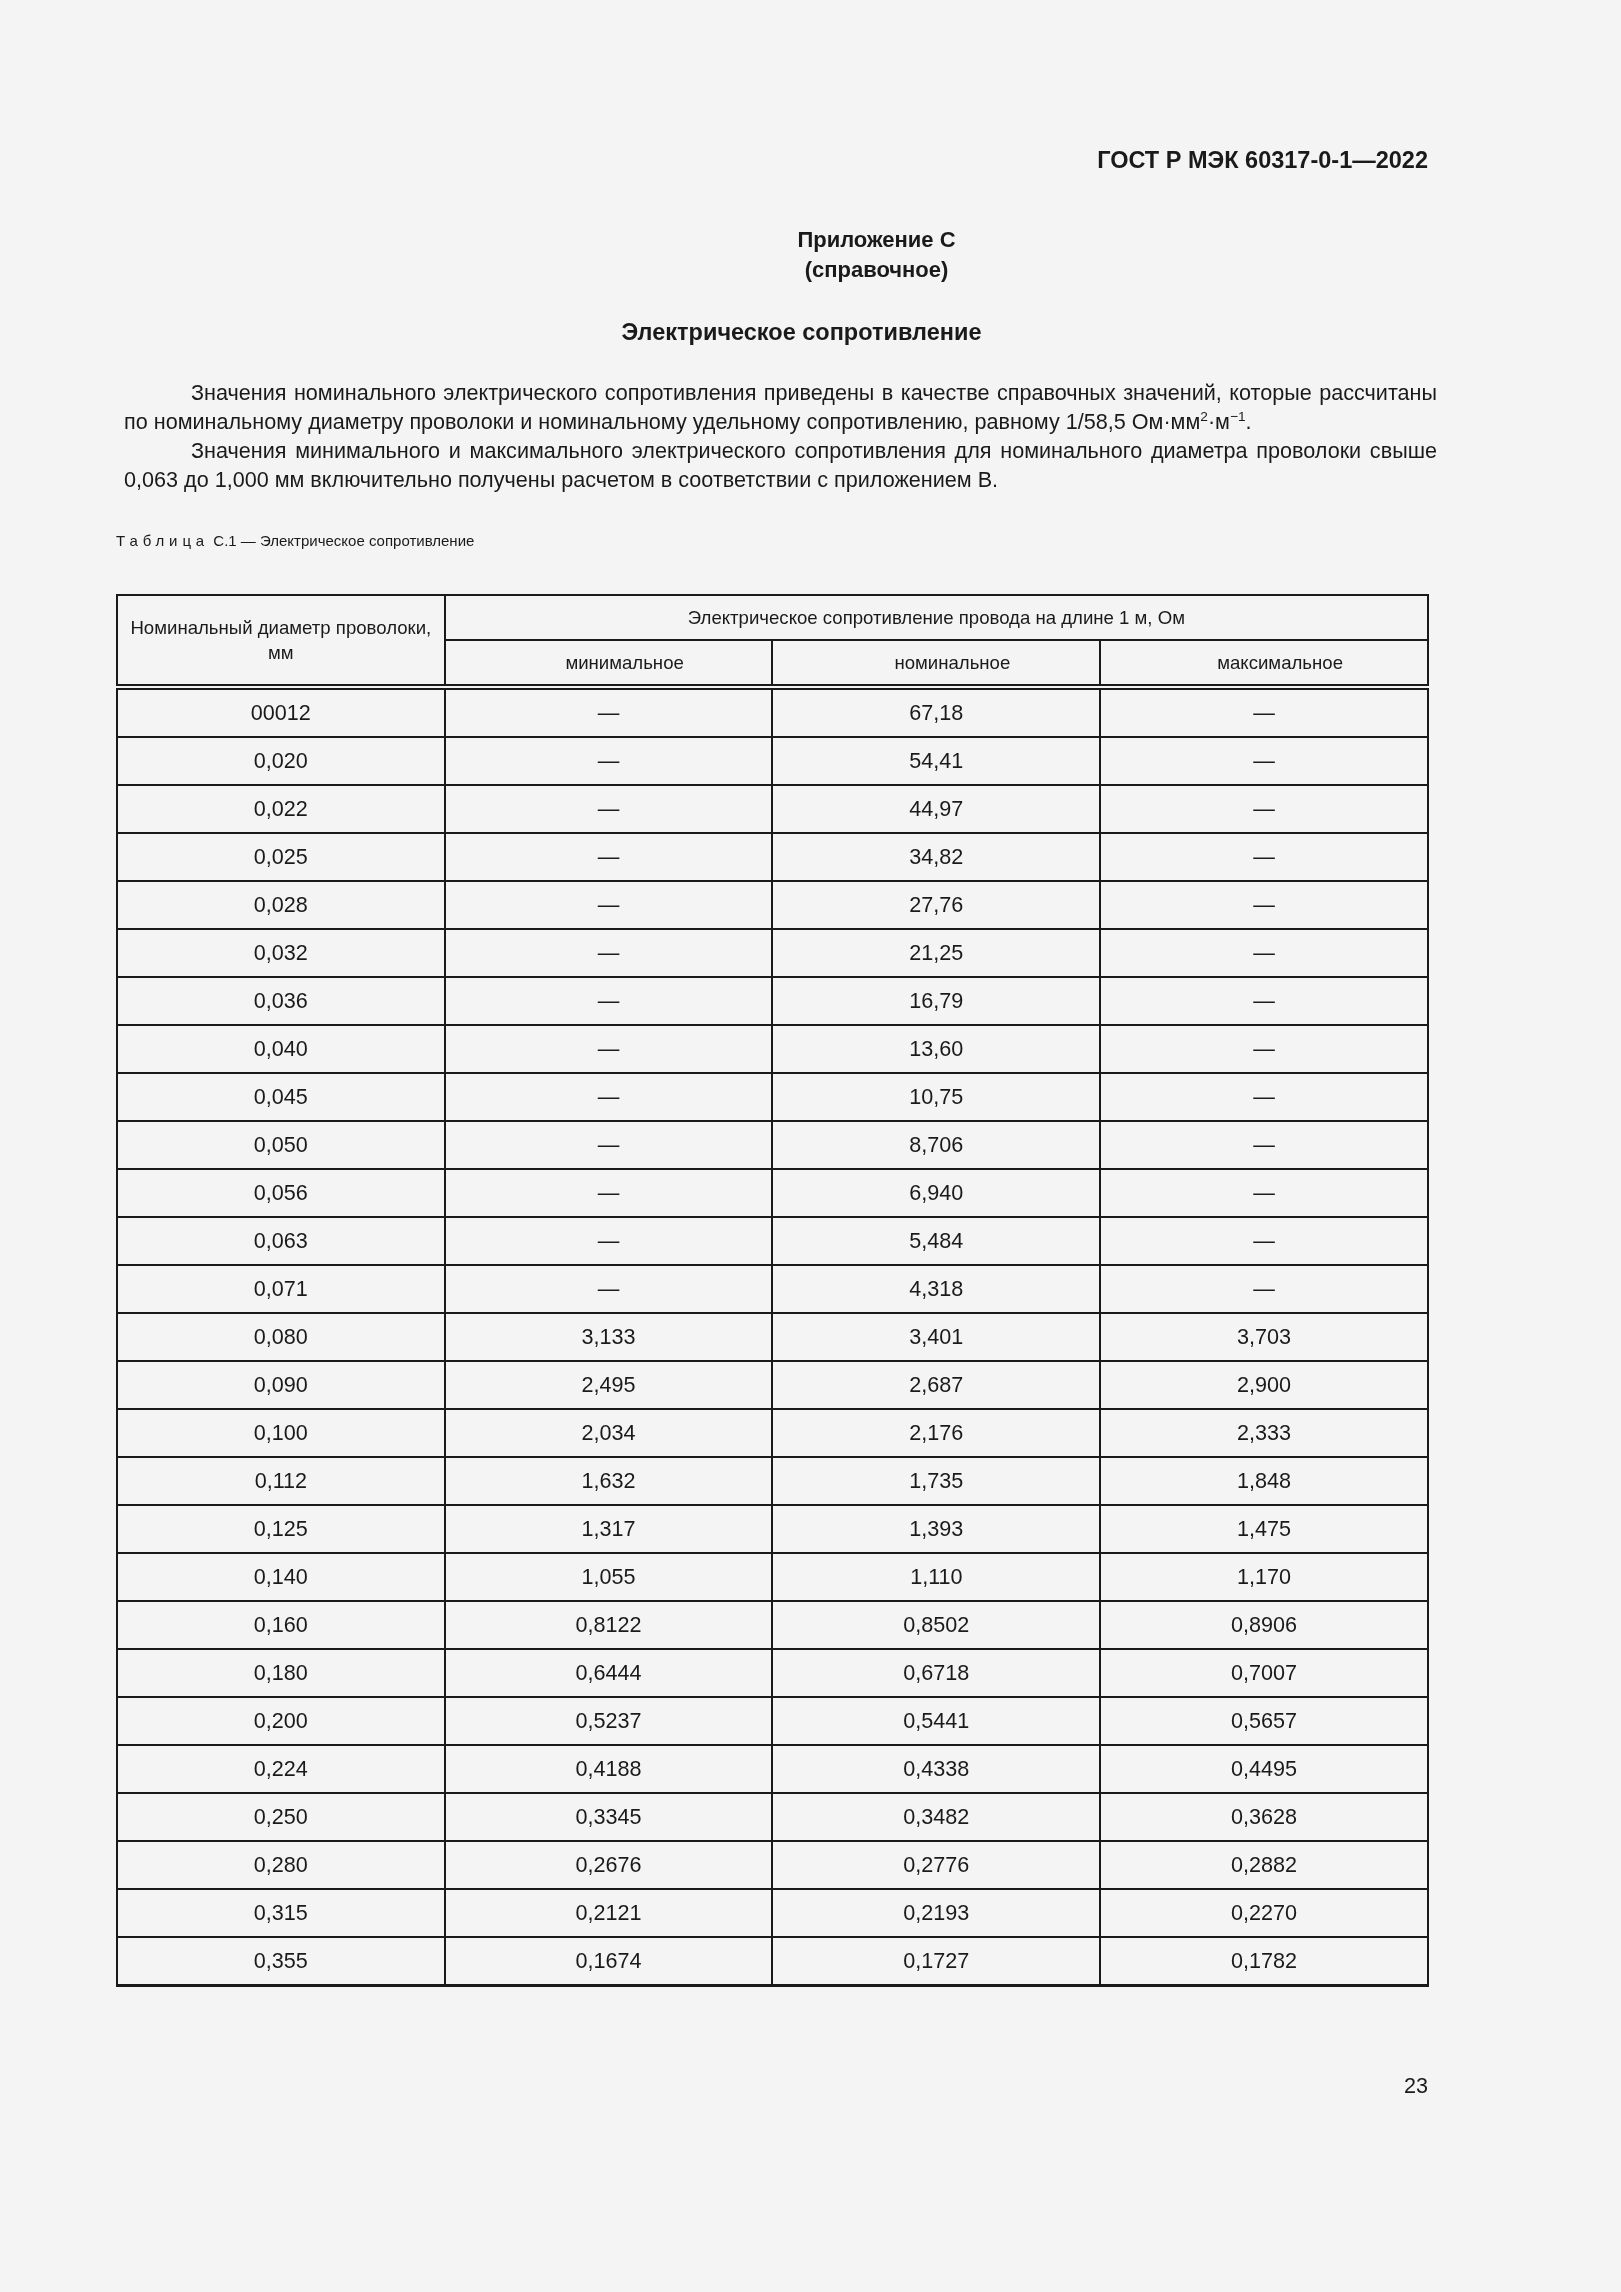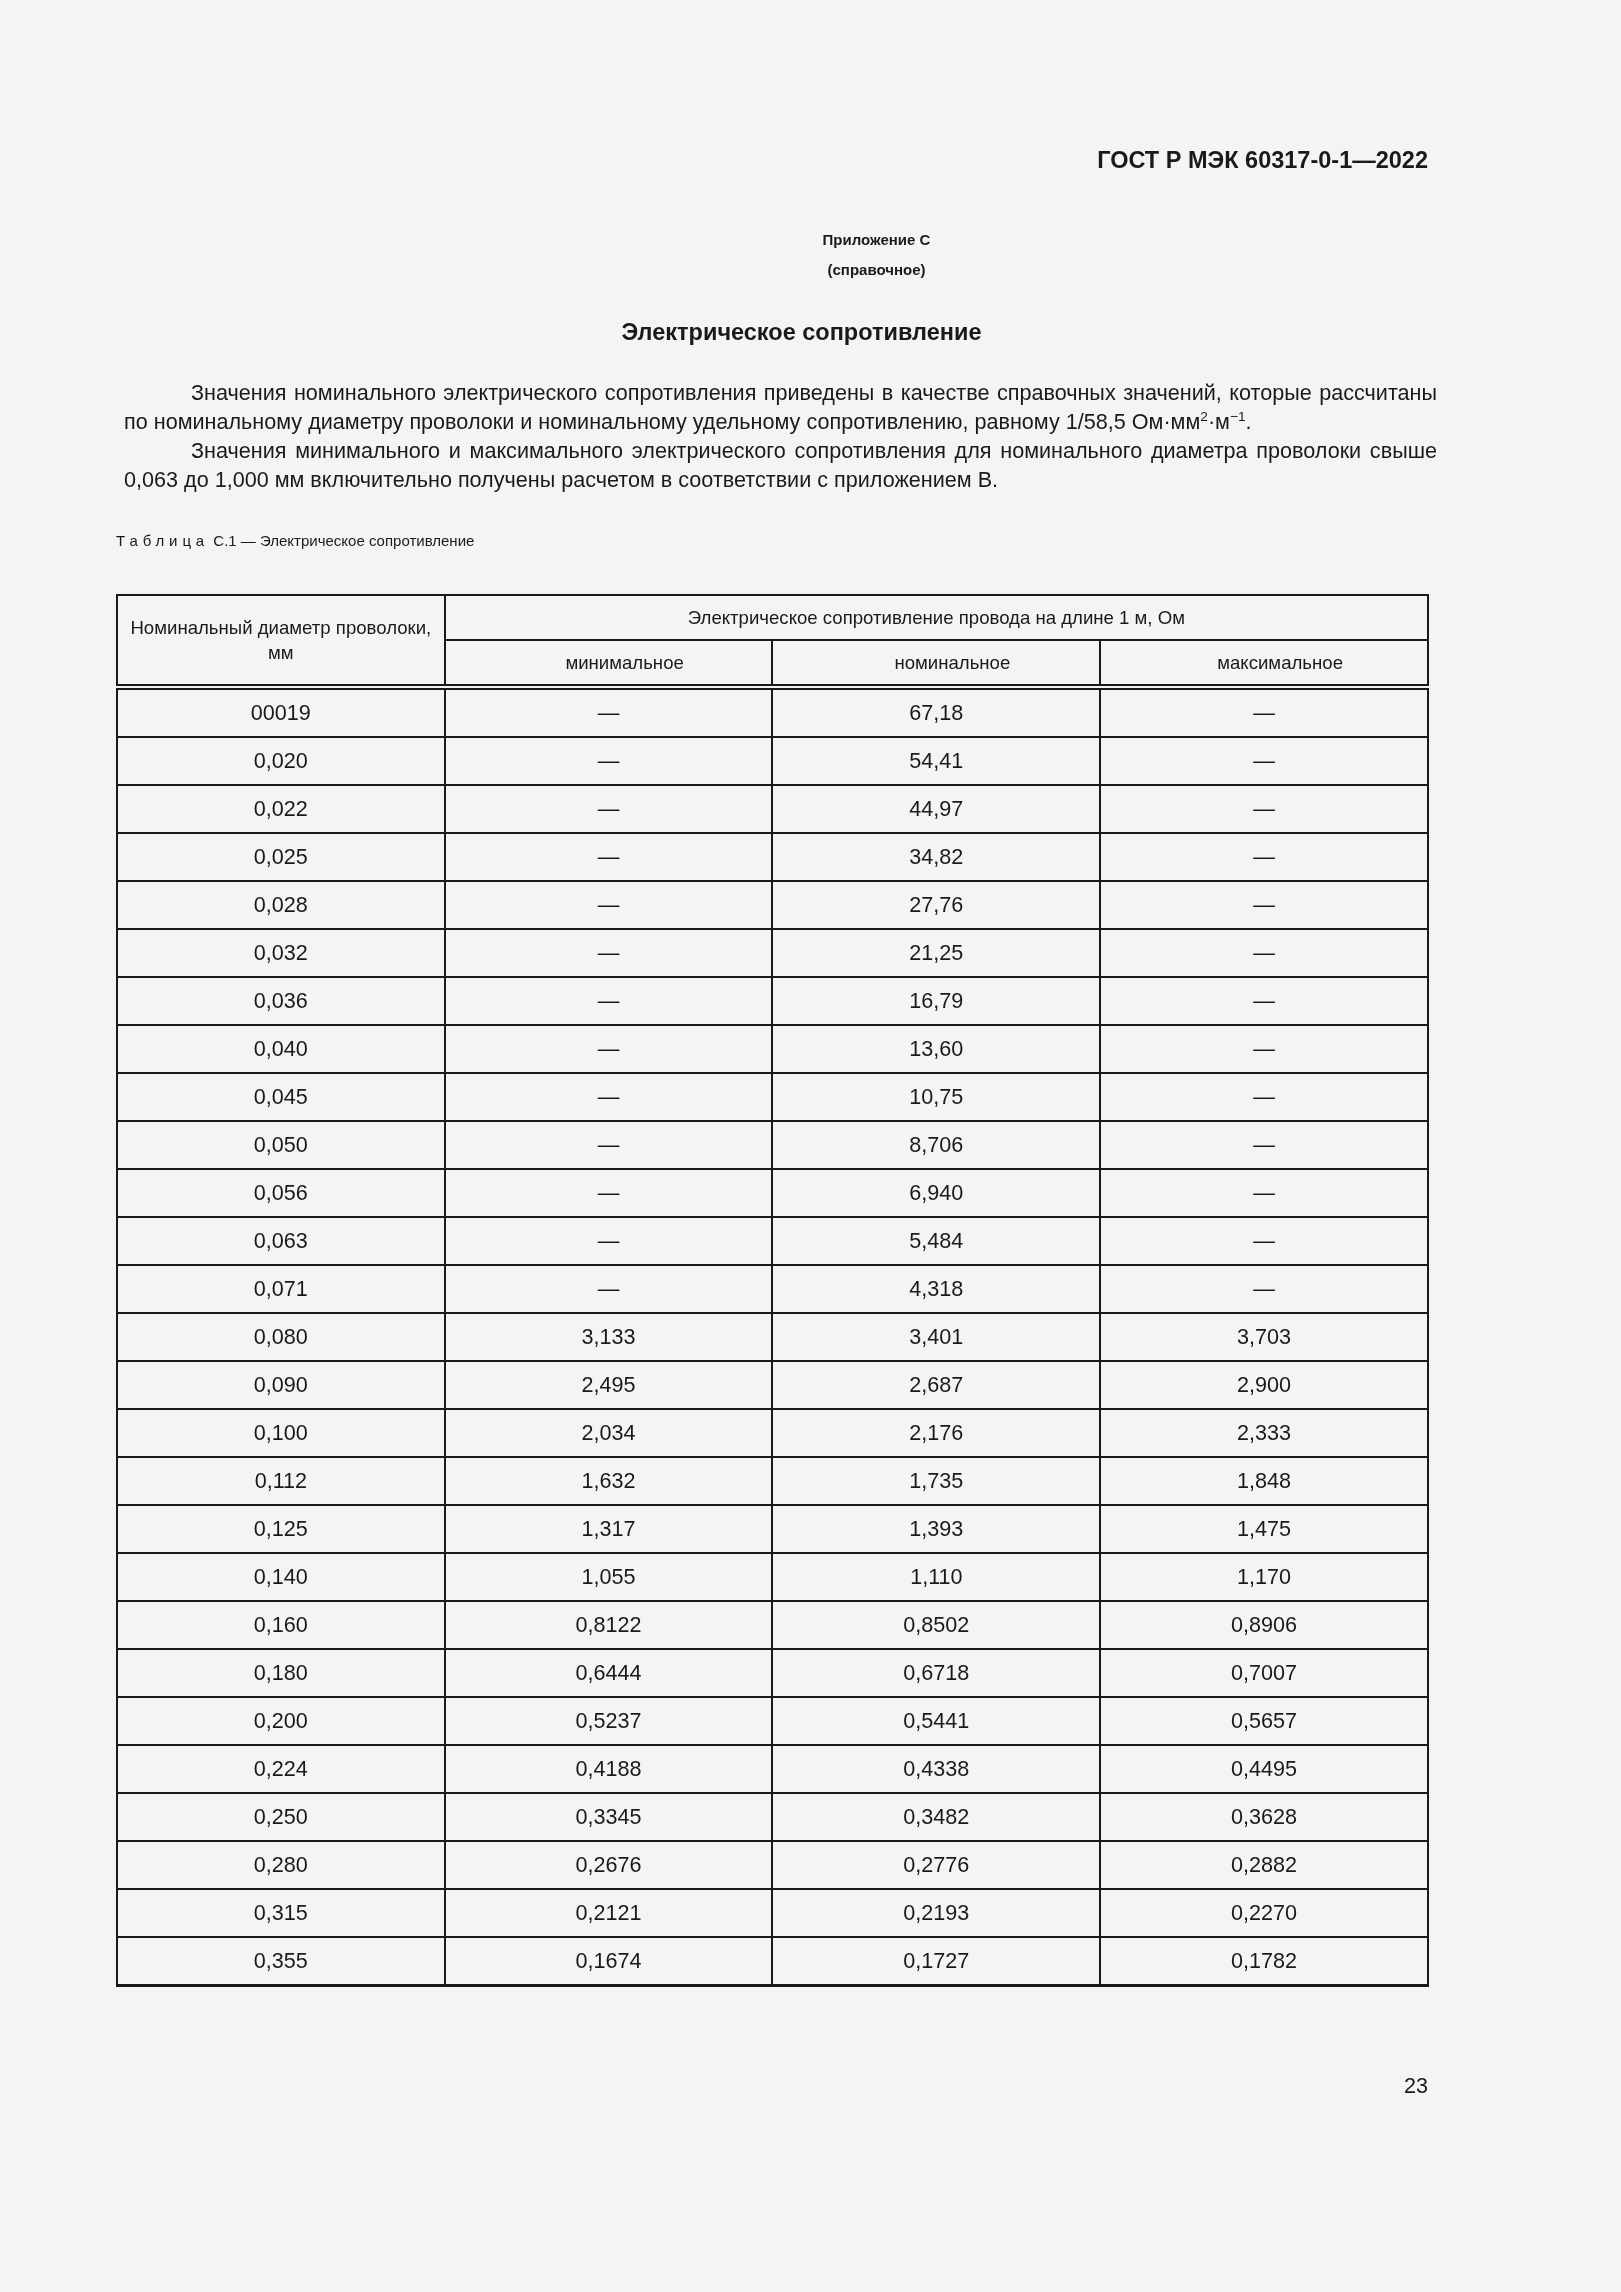--- a/index.html
+++ b/index.html
@@ -10,21 +10,21 @@
     color: #1a1a1a;
     position: relative;
     overflow: hidden;
   }
   .doc-code {
     position: absolute; top: 147px; right: 193px;
     font-size: 23.5px; font-weight: bold;
   }
   .annex-title {
     position: absolute; top: 225px; left: 0; width: 1621px;
-    text-align: center; font-weight: bold; font-size: 15px; line-height: 30px;
+    text-align: center; font-weight: bold; font-size: 22px; line-height: 30px;
   }
   .annex-title div { margin-left: 132px; }
   .section-title {
     position: absolute; top: 319px; left: 0; width: 1471px;
     text-align: center; font-weight: bold; font-size: 23.5px;
   }
   .section-title span { display: inline-block; margin-left: 132px; }
   .body-text {
     position: absolute; top: 378px; left: 124px; width: 1313px;
     font-size: 21.6px; line-height: 29px; text-align: justify;
@@ -100,21 +100,21 @@
       <th colspan="3">Электрическое сопротивление провода на длине 1 м, Ом</th>
     </tr>
     <tr class="h2">
       <th>минимальное</th>
       <th>номинальное</th>
       <th>максимальное</th>
     </tr>
   </thead>
   <tbody id="tbody">
       <tr>
-        <td>00019</td>
+        <td>00012</td>
         <td>—</td>
         <td>67,18</td>
         <td>—</td>
       </tr>
       <tr>
         <td>0,020</td>
         <td>—</td>
         <td>54,41</td>
         <td>—</td>
       </tr>

